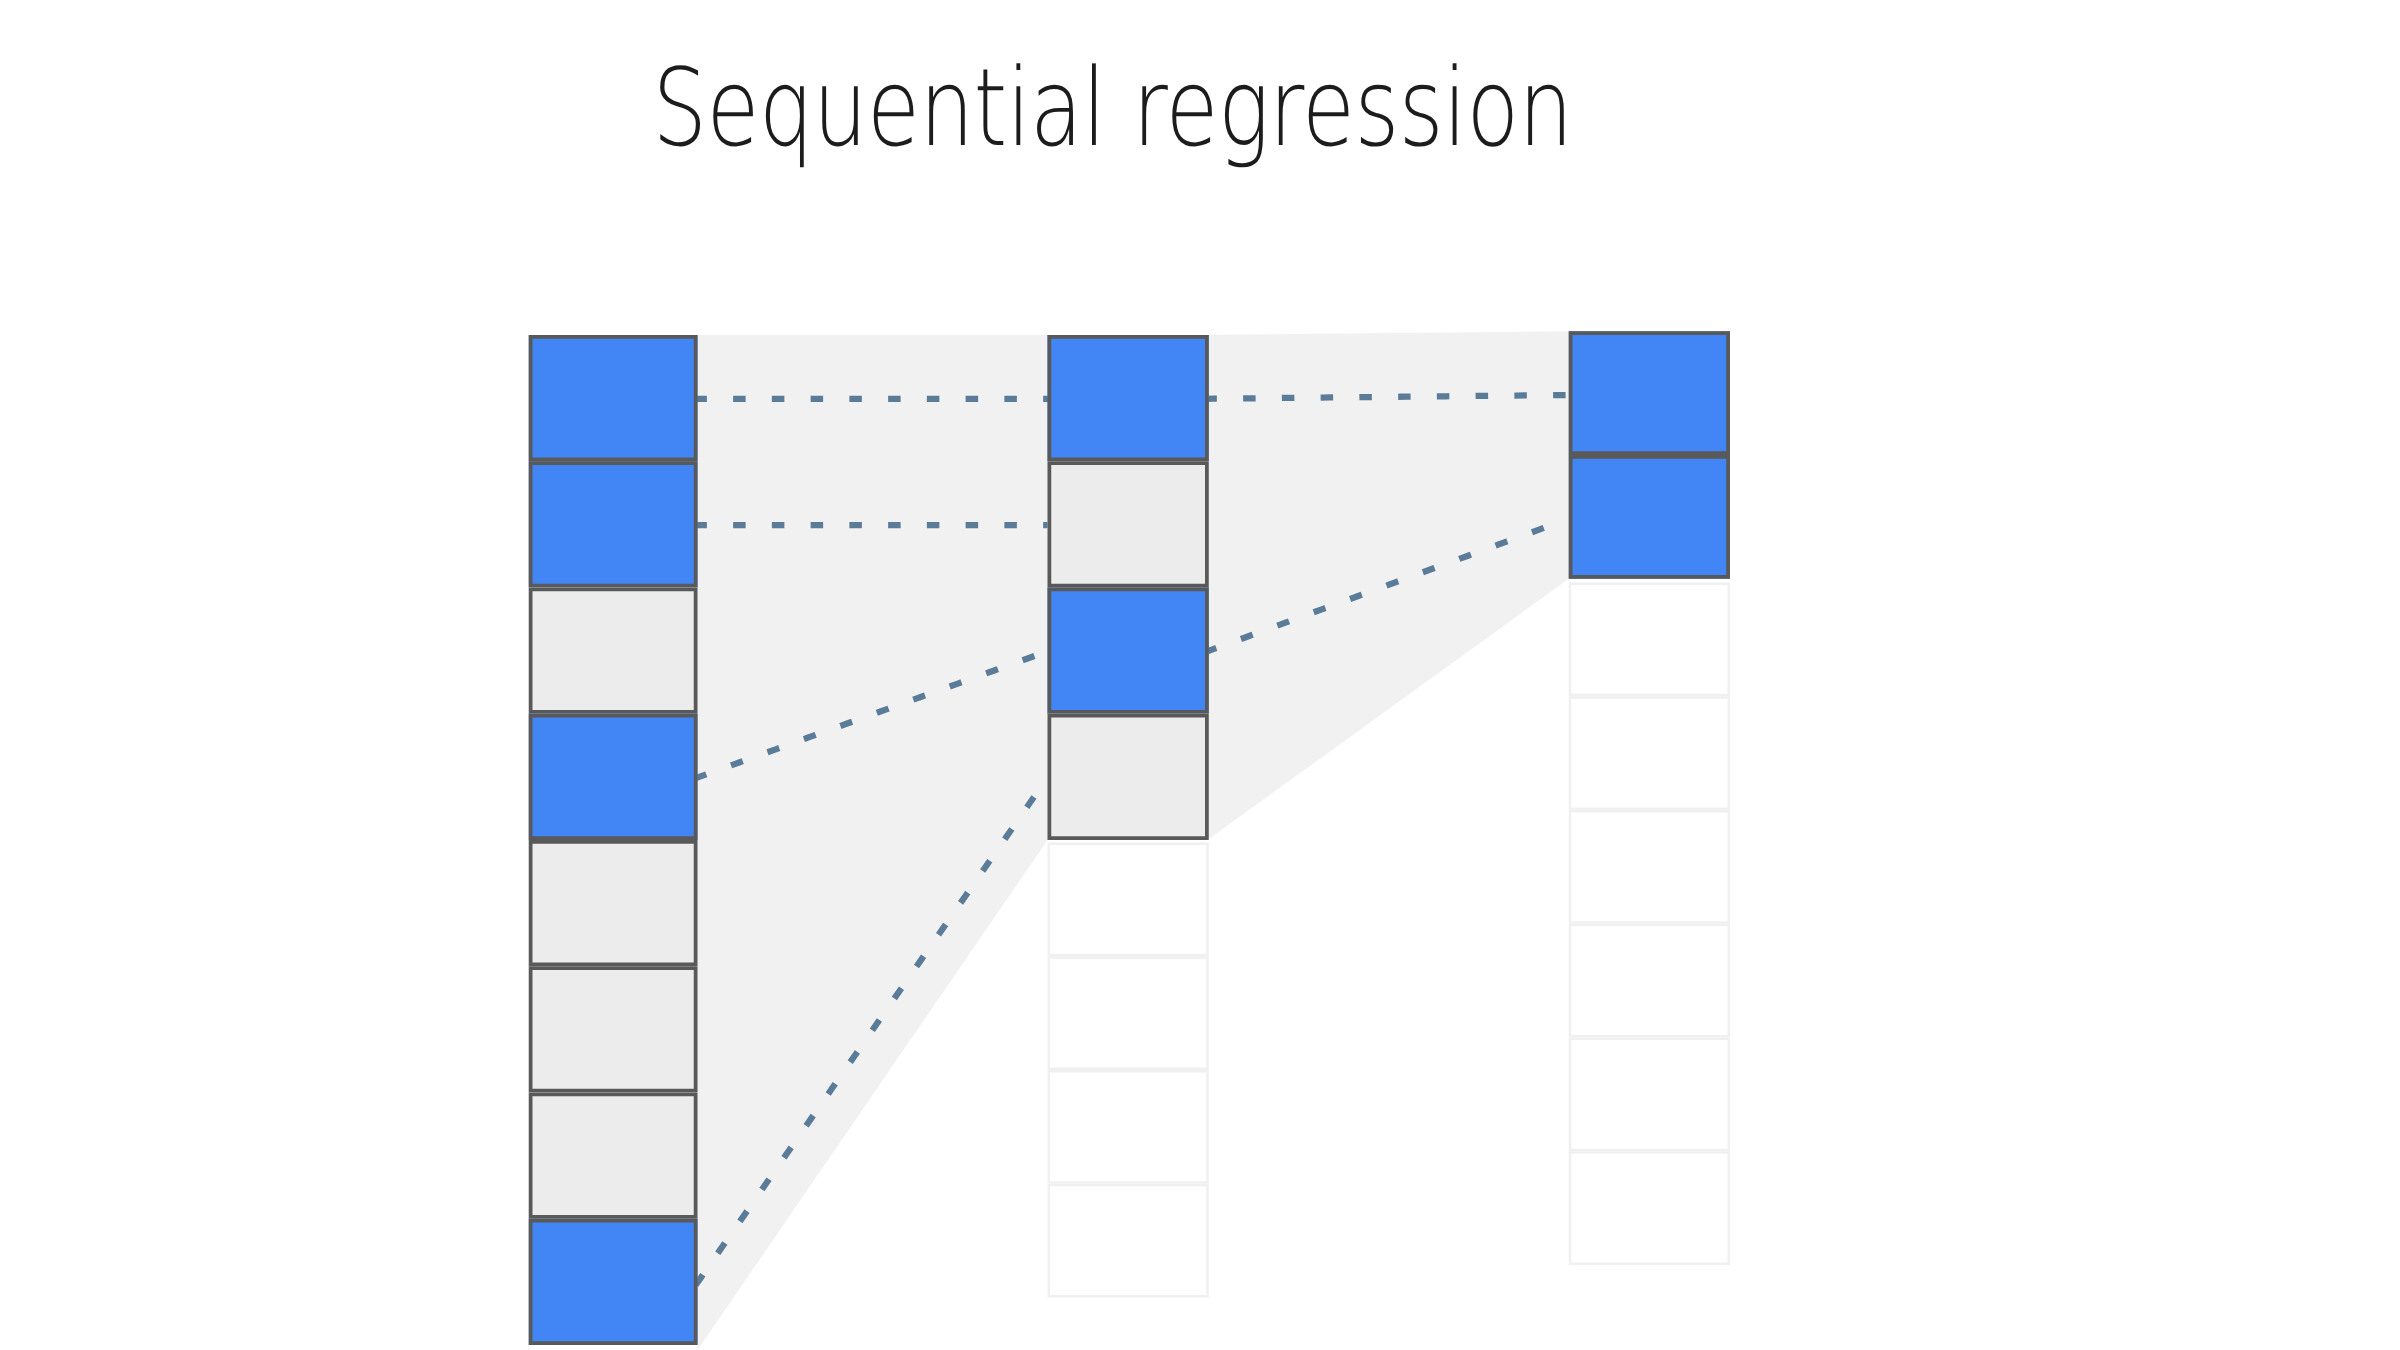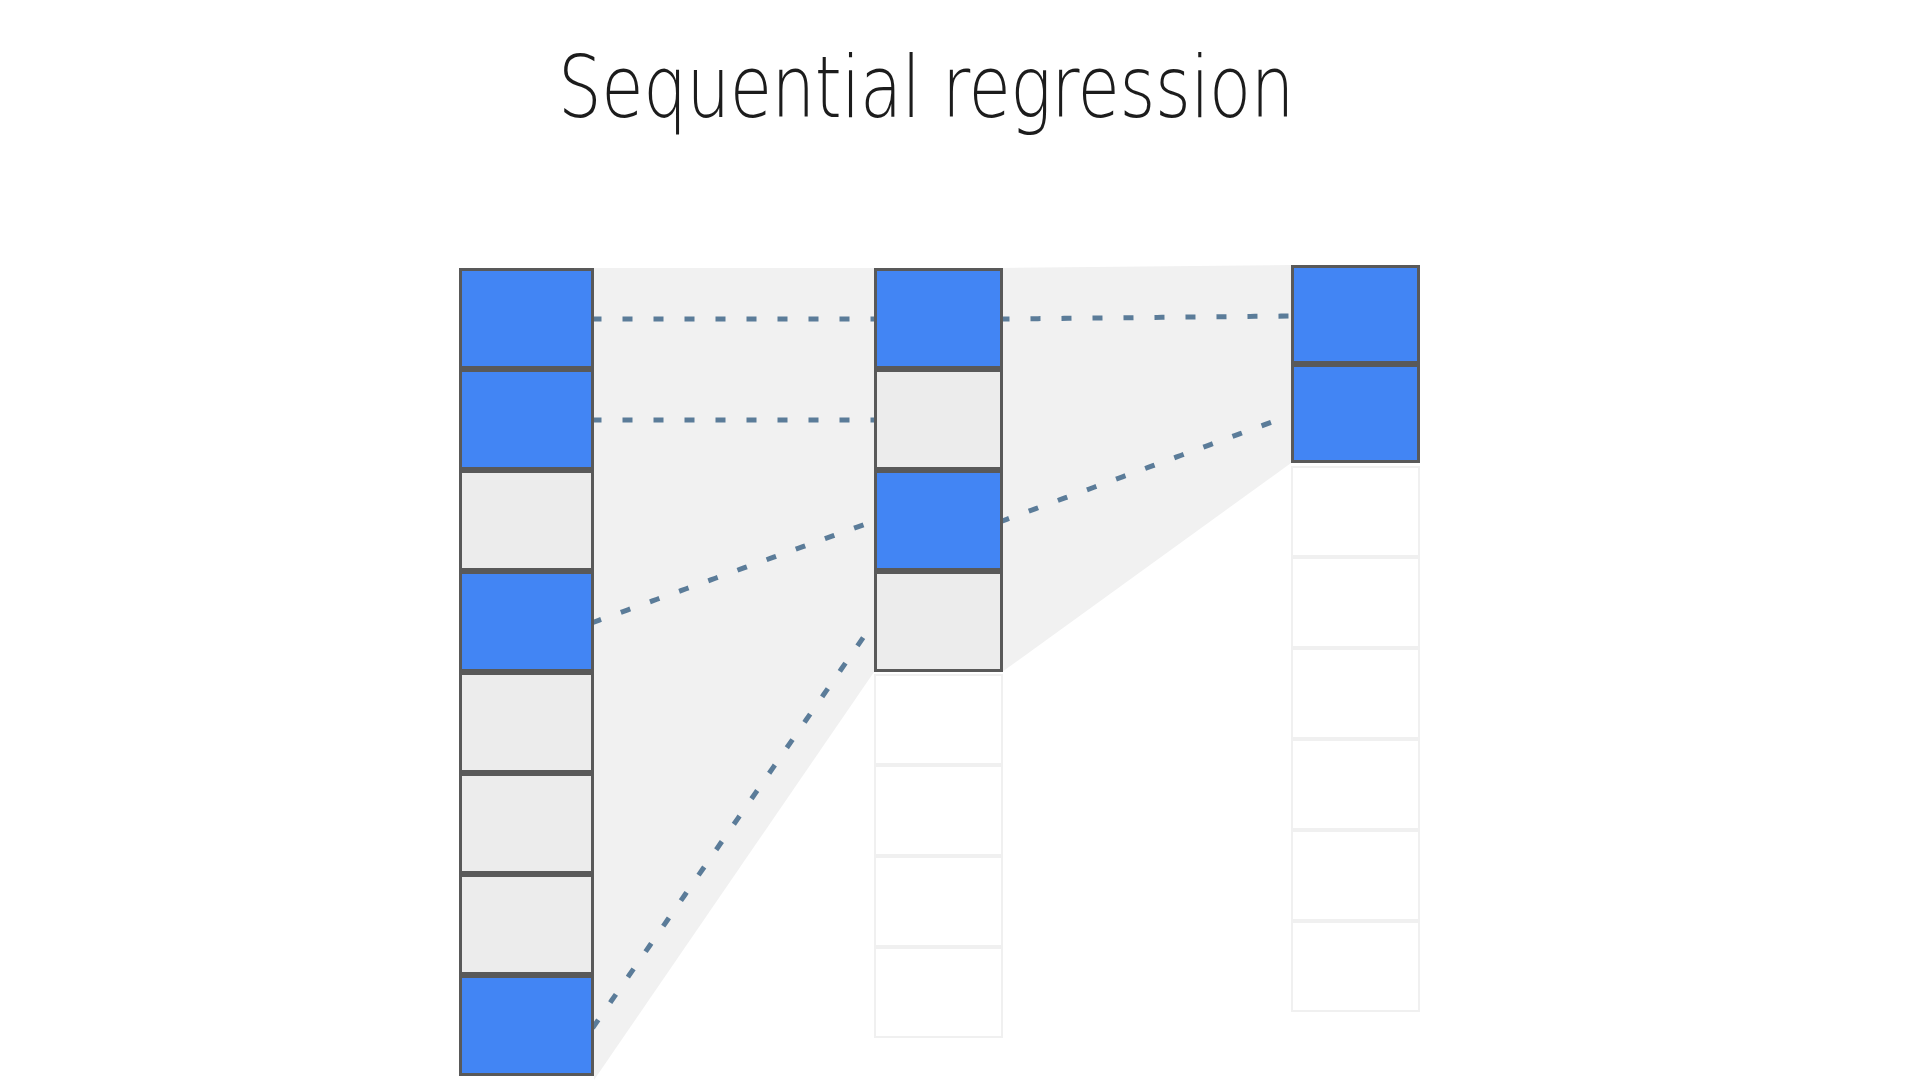--- a/index.html
+++ b/index.html
@@ -12,21 +12,20 @@
     width: 1920px;
     height: 1080px;
     overflow: hidden;
     font-family: "DejaVu Sans", sans-serif;
     position: relative;
   }
   #slide {
     position: absolute;
     inset: 0;
     background: #ffffff;
-    margin-left: 36px;
   }
   #slide-title {
     position: absolute;
     left: 0;
     top: 42px;
     width: 1780px;
     text-align: center;
     font-family: "DejaVu Sans", sans-serif;
     font-weight: 300;
     font-size: 86px;

